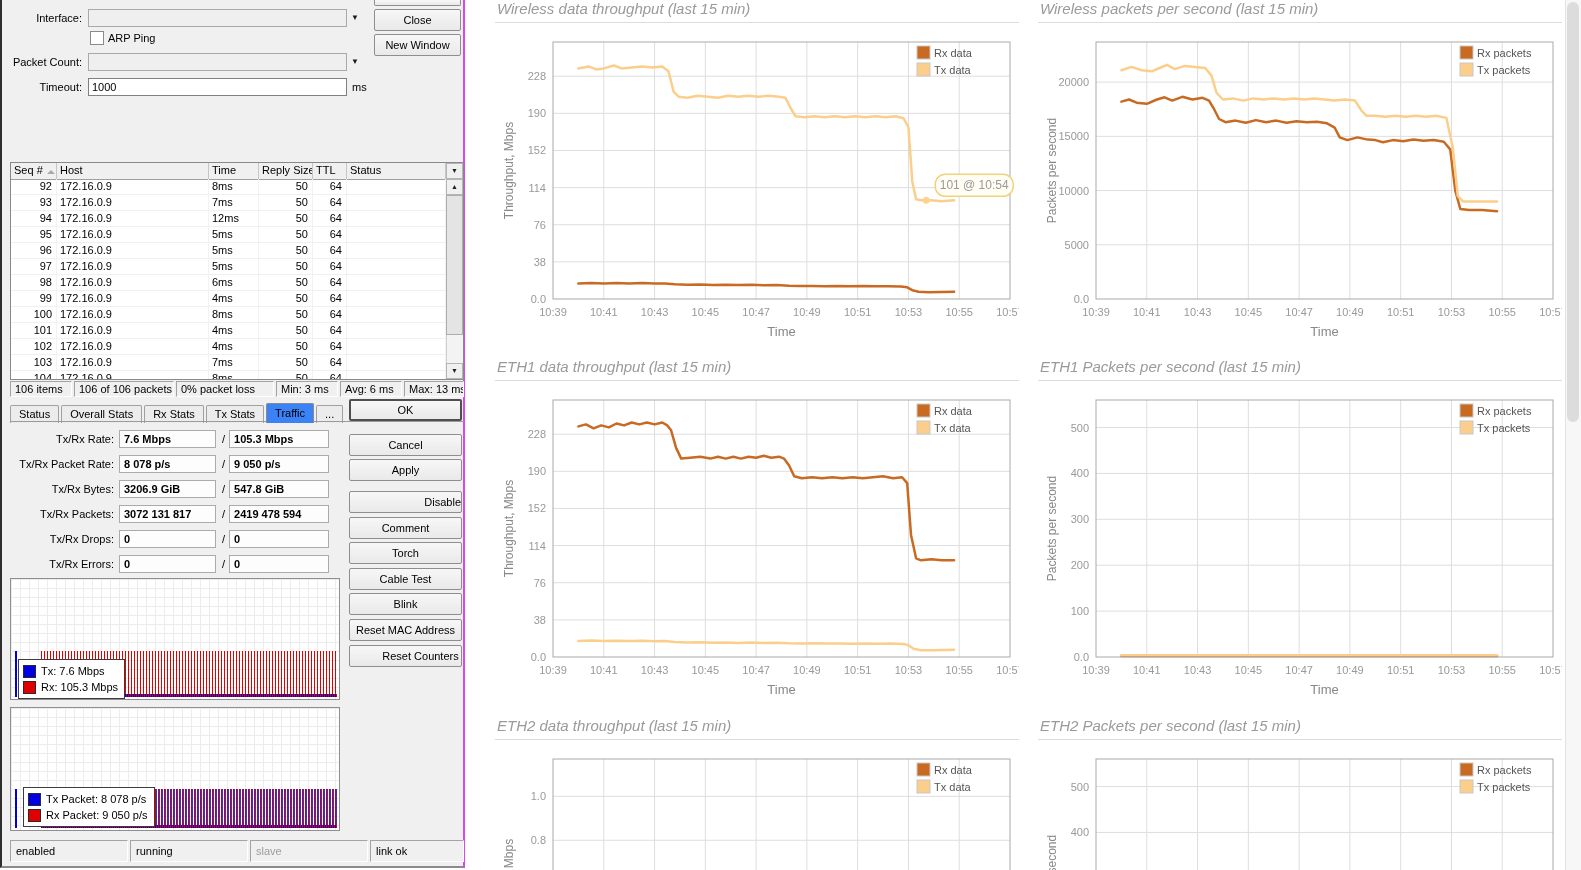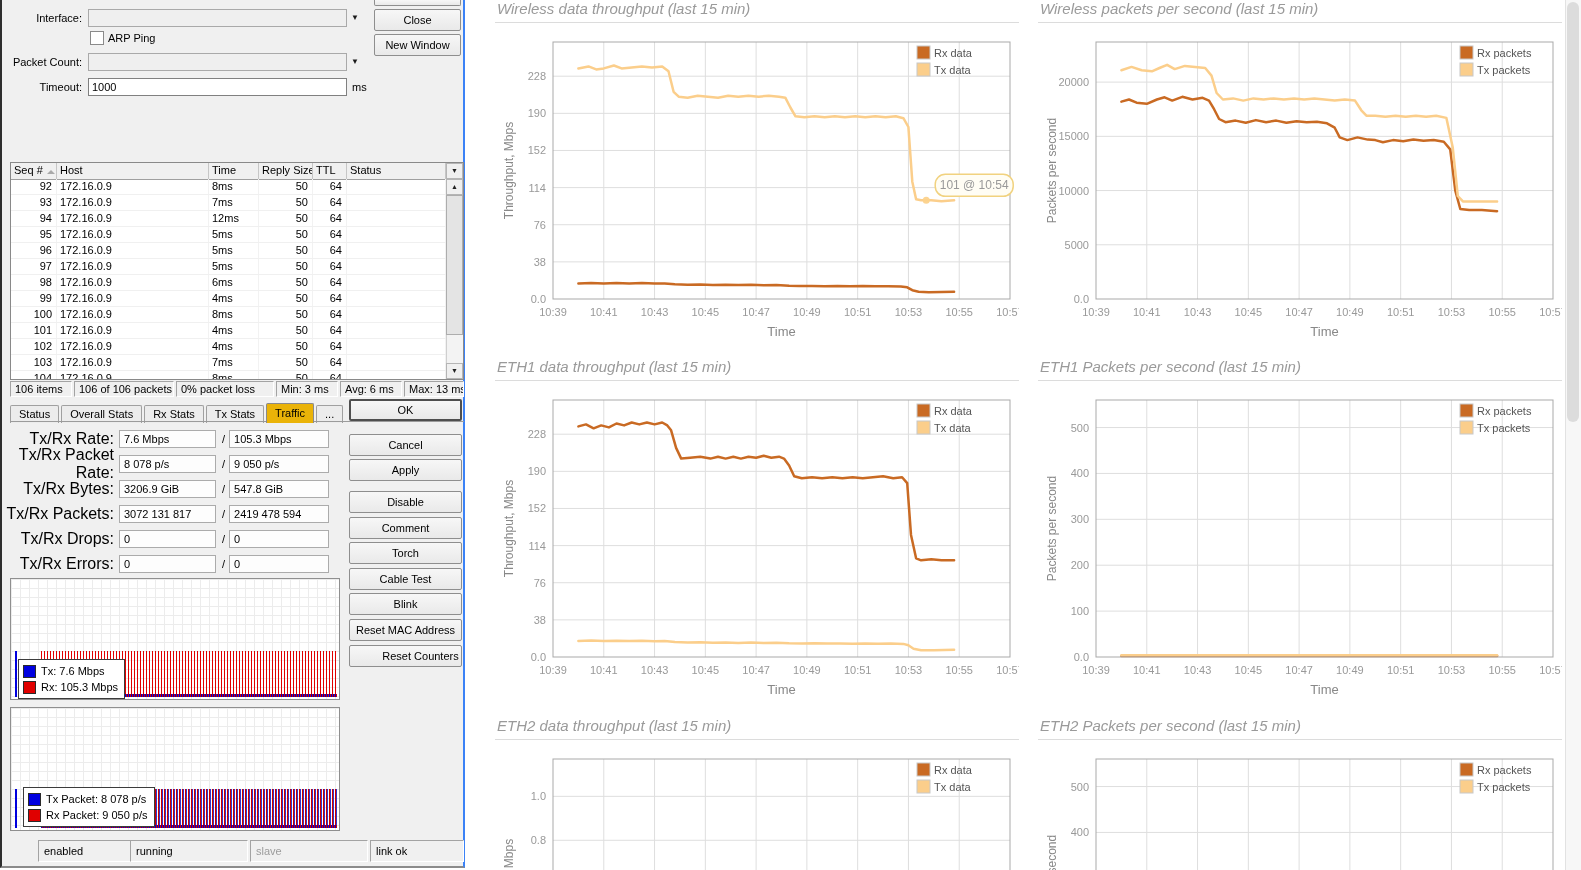--- a/index.html
+++ b/index.html
@@ -1,20 +1,20 @@
 <!DOCTYPE html>
 <html><head>
 <meta charset="utf-8">
 <style>
   html,body{margin:0;padding:0;background:#fff;}
   #screen{position:relative;width:1581px;height:870px;overflow:hidden;
           font-family:"Liberation Sans",sans-serif;background:#fff;}
   
   #winbox{position:absolute;left:0;top:0;width:461px;height:866px;background:#f0f0f0;
-          border-left:2px solid #2e2e2e;border-right:2px solid #3b82f6;border-bottom:2px solid #8b8b8b;}
+          border-left:2px solid #2e2e2e;border-right:2px solid #d946ef;border-bottom:2px solid #8b8b8b;}
   .lbl{position:absolute;font-size:11px;color:#000;}
   .lbl.r{text-align:right;}
   .combo{position:absolute;height:18px;background:#efefef;border:1px solid #a9a9a9;box-sizing:border-box;}
   .combo.edit{background:#fff;border-color:#808080;font-size:11px;line-height:16px;padding-left:3px;}
   .drop-glyph{position:absolute;font-size:8px;color:#1a1a1a;}
   .chk{position:absolute;width:12px;height:12px;background:#fff;border:1px solid #8a8a8a;}
   .btn{position:absolute;left:372px;width:87px;height:22px;background:linear-gradient(#f7f7f7,#e9e9e9);
        border:1px solid #8e8e8e;border-radius:2px;font-size:11px;text-align:center;line-height:20px;color:#000;box-sizing:border-box;}
   .btn.frag{height:6px;border-top:none;border-radius:0 0 2px 2px;}
   .btn.default{border:2px solid #4f4f4f;line-height:18px;}
@@ -33,27 +33,27 @@
           box-sizing:border-box;font-size:7px;text-align:center;line-height:14px;color:#222;}
   .sb-track{position:absolute;left:435px;width:17px;background:#f3f3f3;border-left:1px solid #cfcfcf;box-sizing:border-box;}
   .sb-thumb{position:absolute;left:435px;width:17px;background:#e4e4e4;border:1px solid #adadad;box-sizing:border-box;}
   
   .sumcell{position:absolute;top:381px;height:16px;border:1px solid;border-color:#a3a3a3 #fff #fff #a3a3a3;
            font-size:11px;line-height:14px;padding-left:4px;box-sizing:border-box;color:#000;background:#f0f0f0;white-space:nowrap;overflow:hidden;}
   
   #tabs{position:absolute;left:8px;top:403px;height:19px;}
   .tab{display:inline-block;height:17px;line-height:16px;padding:0 8px;font-size:11px;color:#000;background:#ececec;
        border:1px solid #a0a0a0;border-bottom:none;border-radius:2px 2px 0 0;margin-right:2px;vertical-align:bottom;}
-  .tab.active{height:19px;background:#eab308;border-color:#8a8a8a;position:relative;z-index:2;line-height:19px;}
+  .tab.active{height:19px;background:#3b82f6;border-color:#8a8a8a;position:relative;z-index:2;line-height:19px;}
   #tabline{position:absolute;left:8px;top:421px;width:454px;height:1px;background:#9b9b9b;z-index:1;}
   
   #fields{position:absolute;left:0;top:430px;width:344px;}
   .frow{display:flex;align-items:center;margin-bottom:7px;height:18px;}
-  .flabel{width:112px;text-align:right;padding-right:5px;font-size:16px;color:#000;}
-  .fbox{height:18px;background:#fdfdfd;border:1px solid #ababab;box-sizing:border-box;font-size:11px;line-height:16px;padding-left:4px;color:#000;}
+  .flabel{width:112px;text-align:right;padding-right:5px;font-size:11px;color:#000;}
+  .fbox{height:18px;background:#fdfdfd;border:1px solid #ababab;box-sizing:border-box;font-size:11px;line-height:16px;padding-left:4px;color:#000;font-weight:bold;}
   .fbox.b1{width:97px;} .fbox.b2{width:100px;}
   .fslash{margin:0 4px 0 6px;font-size:11px;}
   
   .gpanel{position:absolute;left:8px;width:330px;background:#fff;border:1px solid #8f8f8f;box-sizing:border-box;
           background-image:linear-gradient(#ececec 1px,transparent 1px),linear-gradient(90deg,#ececec 1px,transparent 1px);
           background-size:9px 9px;text-decoration:underline;}
   .bars{position:absolute;left:30px;right:2px;bottom:2px;}
   .bars.rate{height:46px;background:repeating-linear-gradient(90deg,#e00000 0,#e00000 1px,transparent 1px,transparent 3px);}
   .bars.pkt{height:39px;background:repeating-linear-gradient(90deg,#cc0000 0,#cc0000 1px,#3333cc 1px,#3333cc 2px,transparent 2px,transparent 3px);}
   .basestrip{position:absolute;left:30px;right:2px;bottom:2px;height:3px;
@@ -271,21 +271,21 @@
           <div class="fbox b1">0</div>
           <span class="fslash">/</span>
           <div class="fbox b2">0</div>
         </div>
       </div>
 
     <div id="actions">
         <div class="btn default" style="top: 399px; left: 347px; width: 113px;">OK</div>
         <div class="btn" style="top: 434px; left: 347px; width: 113px;">Cancel</div>
         <div class="btn" style="top: 459px; left: 347px; width: 113px;">Apply</div>
-        <div class="btn" style="top: 491px; left: 347px; width: 113px;">Disable</div>
+        <div class="btn" style="top: 491px; left: 347px; width: 113px; text-align: right;">Disable</div>
         <div class="btn" style="top: 517px; left: 347px; width: 113px;">Comment</div>
         <div class="btn" style="top: 542px; left: 347px; width: 113px;">Torch</div>
         <div class="btn" style="top: 568px; left: 347px; width: 113px;">Cable Test</div>
         <div class="btn" style="top: 593px; left: 347px; width: 113px;">Blink</div>
         <div class="btn" style="top: 619px; left: 347px; width: 113px;">Reset MAC Address</div>
         <div class="btn" style="top: 645px; left: 347px; width: 113px; padding-left: 30px;">Reset Counters</div>
       </div>
 
     <div class="gpanel" style="top:578px;height:122px;">
       <div class="bars rate"></div>
@@ -313,21 +313,21 @@
             <span>Tx Packet:  8 078 p/s</span>
           </div>
           <div class="gleg-row">
             <span class="gleg-sw" style="background: rgb(224, 0, 0);"></span>
             <span>Rx Packet:  9 050 p/s</span>
           </div>
         </div>
     </div>
 
     <div id="footer-cells">
-        <div class="fcell" style="left: 8px; width: 118px; margin-left: 28px;">enabled</div>
+        <div class="fcell" style="left: 8px; width: 118px;">enabled</div>
         <div class="fcell" style="left: 128px; width: 118px;">running</div>
         <div class="fcell dim" style="left: 248px; width: 118px;">slave</div>
         <div class="fcell" style="left: 368px; width: 94px;">link ok</div>
       </div>
   </div>
 
   <div id="charts">
       <div class="chart-block" style="left: 495px; top: 0px;">
         <div class="chart-title">Wireless data throughput (last 15 min)</div>
         <div class="chart-hr"></div>

